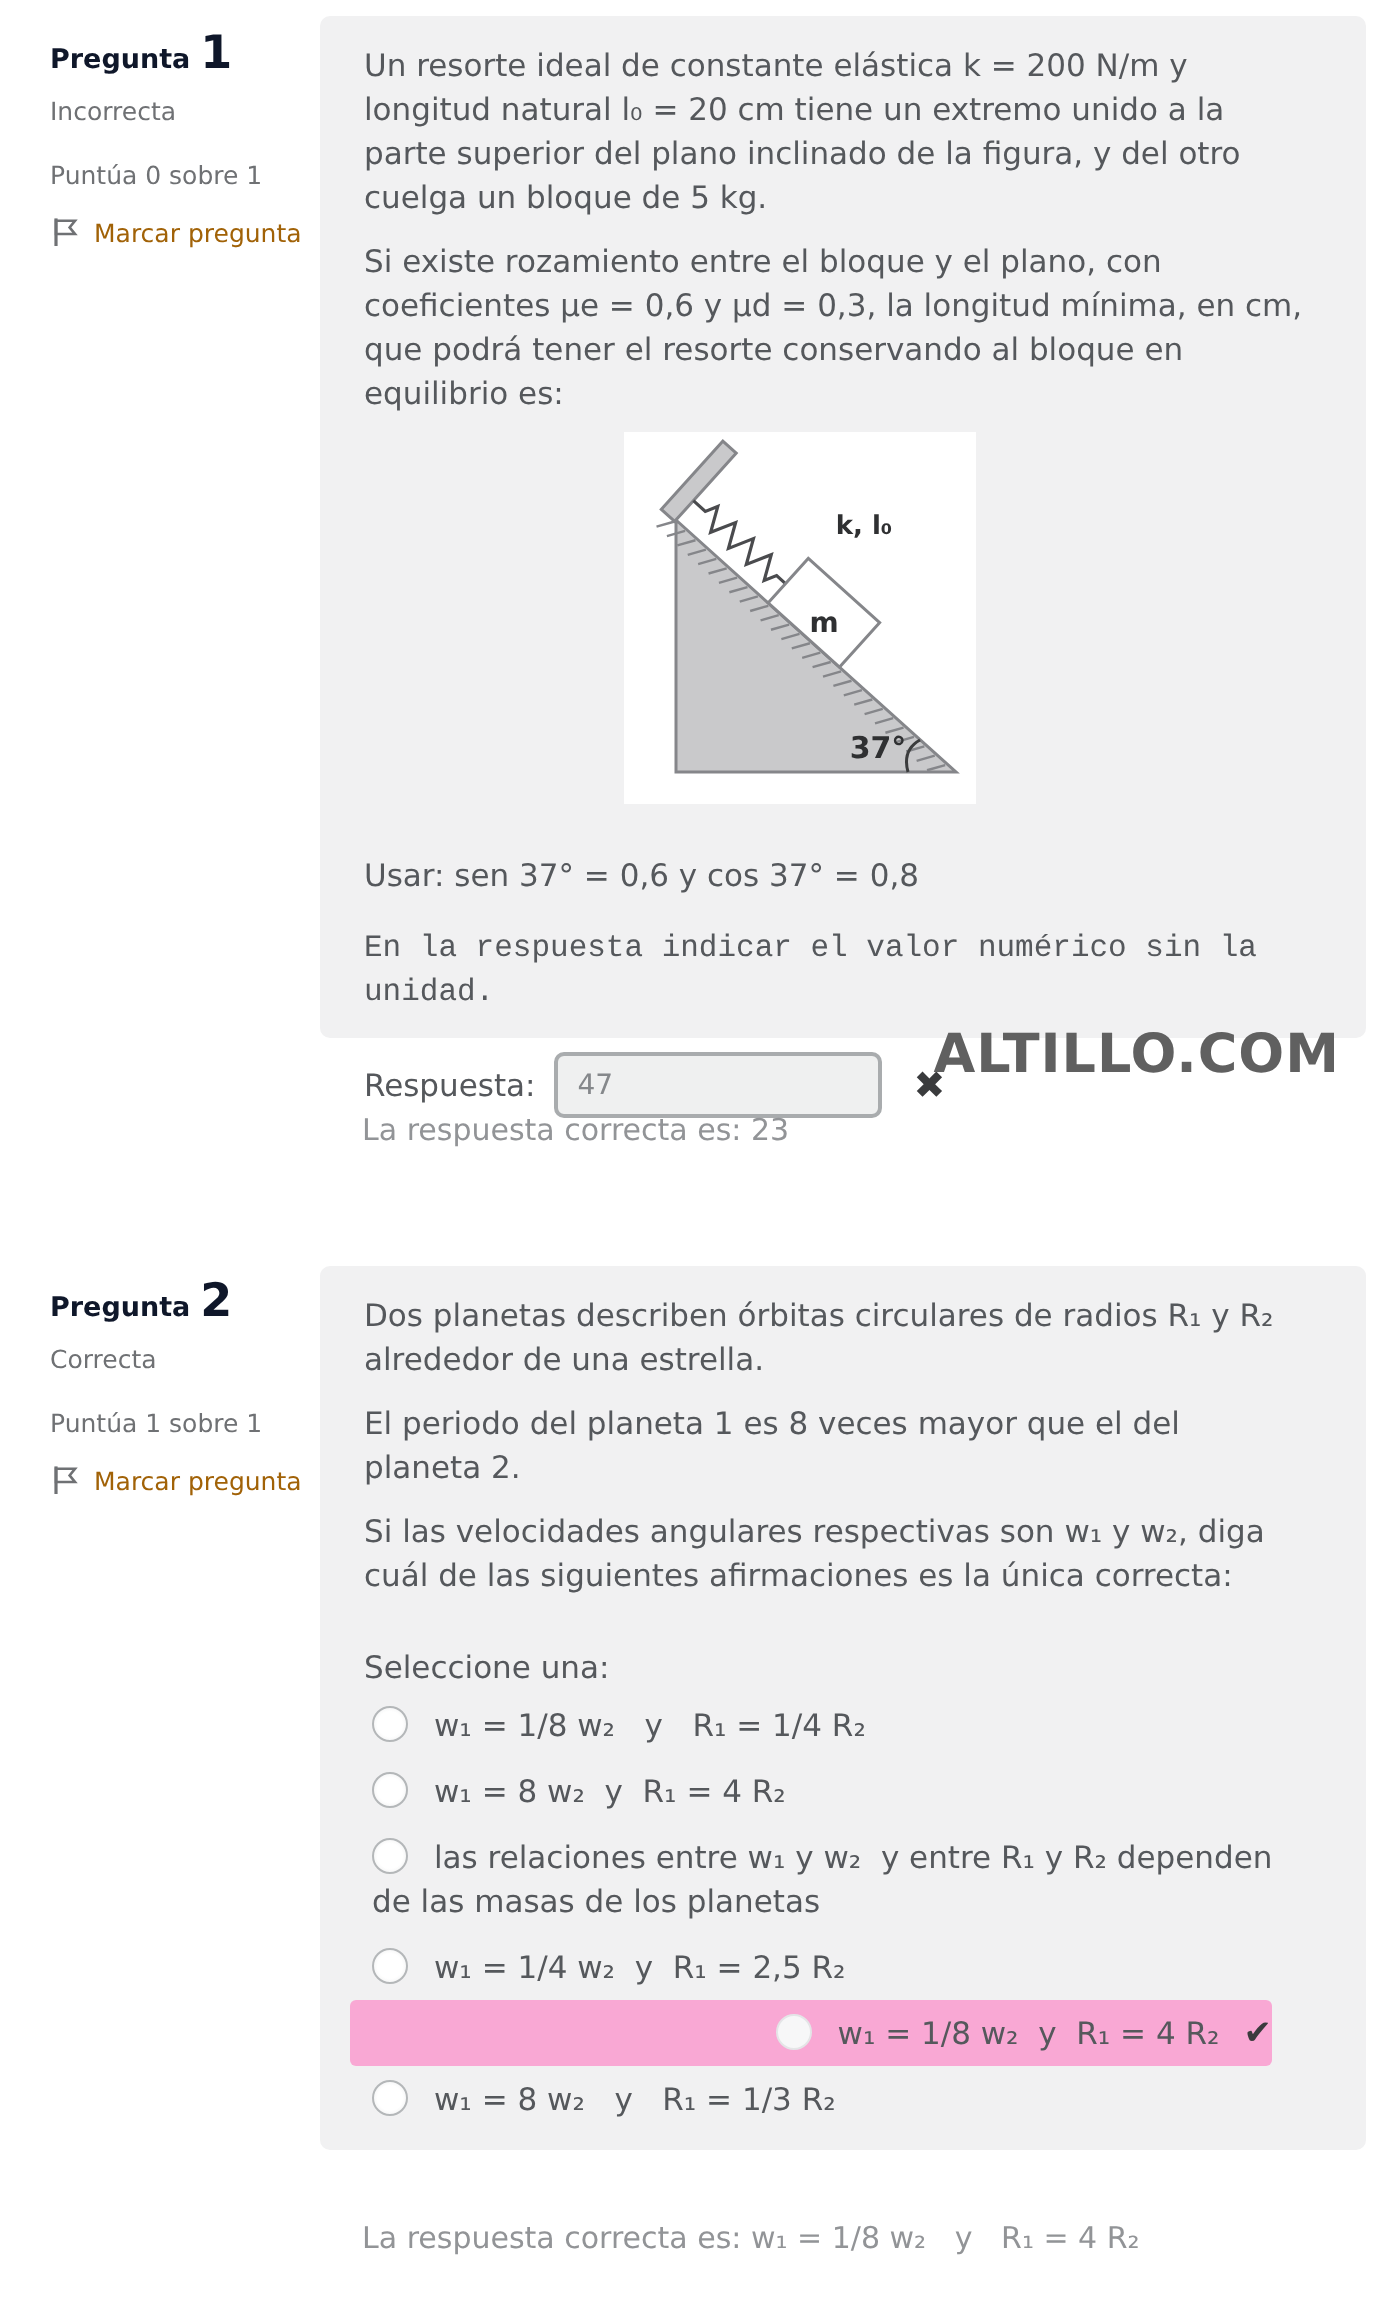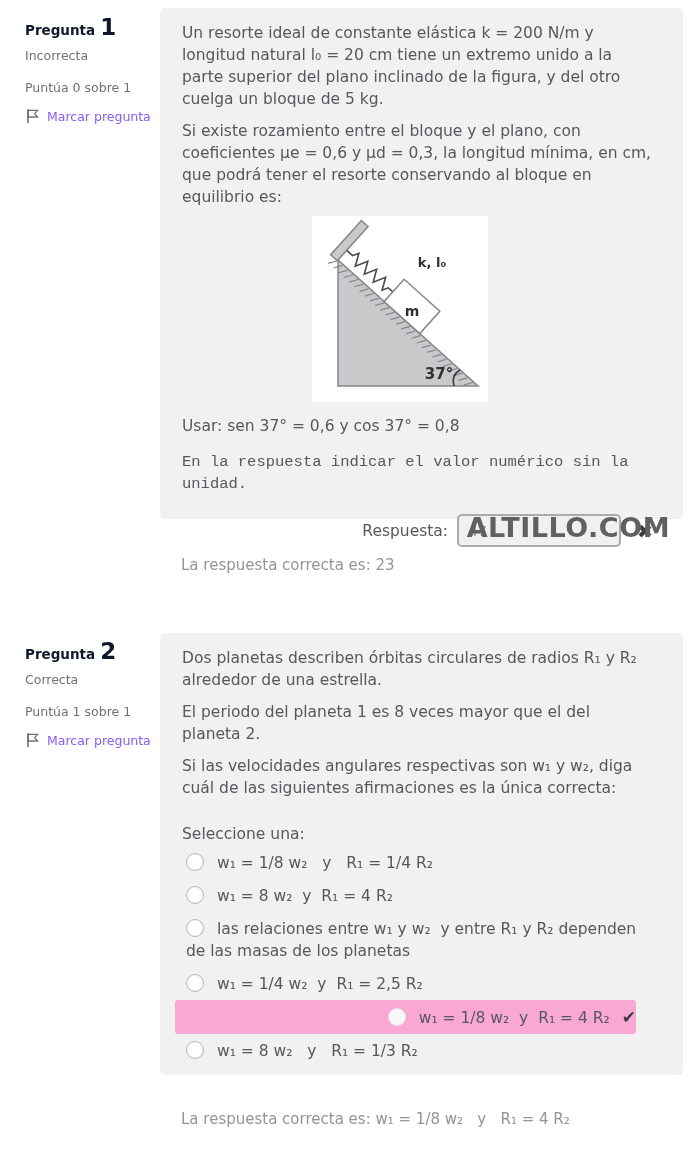--- a/index.html
+++ b/index.html
@@ -11,43 +11,43 @@
 
   
   .qinfo { position:absolute; left:25px; width:130px; }
   #q1-info { top:16px; }
   #q2-info { top:640px; }
   .qtitle { display:flex; align-items:baseline; gap:5px; color:#0f172a; margin-bottom:9px; }
   .qtitle .qword { font-size:13.5px; font-weight:700; }
   .qtitle .qnum  { font-size:23px;  font-weight:700; line-height:1; }
   .qstate { font-size:12.5px; color:#6f7174; margin-bottom:17px; }
   .qgrade { font-size:12.5px; color:#6f7174; margin-bottom:13px; }
-  .qflag  { display:flex; align-items:center; gap:7px; font-size:12.5px; color:#8b5cf6; cursor:pointer; }
+  .qflag  { display:flex; align-items:center; gap:7px; font-size:12.5px; color:#a16207; cursor:pointer; }
   .qflag svg { display:block; }
 
   
   .qcontent {
     position:absolute; left:160px; width:523px; box-sizing:border-box;
     background:#f1f1f2; border-radius:5px; padding:14px 30px 0 22px;
     font-size:15.5px; line-height:22px; color:#55585c;
   }
   #q1-content { top:8px;   height:511px; }
   #q2-content { top:633px; height:442px; }
   .qcontent p { margin:0 0 10px 0; }
   p.para2 { margin-bottom:8px; }
-  p.usar  { margin:13px 0 0 0; }
+  p.usar  { margin:25px 0 0 0; }
   p.note  { margin:14px 0 0 0;font-family:Liberation Mono, monospace; }
 
   
   .figure-wrap { margin:0 0 0 130px; width:148px; height:186px; }
   .figure-wrap svg { display:block; }
   .fig-label { font-family:"DejaVu Sans",sans-serif; font-weight:700; fill:#2f3032; }
 
   
-  .answer-row { display:flex; align-items:center; margin-top:19px;justify-content:flex-end; }
+  .answer-row { display:flex; align-items:center; margin-top:19px; }
   .answer-label { margin-right:9px; }
   .answer-input {
     width:140px; height:29px; background:#eff0f0; border:2px solid #a9acae;
     border-radius:5px; color:#85888b; font-size:14px; padding:0 10px;
     font-family:inherit; outline:none;
   }
   .cross-icon { margin-left:16px; font-size:19px; font-weight:700; color:#3a3b3d; }
 
   
   p.select-label { margin:24px 0 1px 0; }

